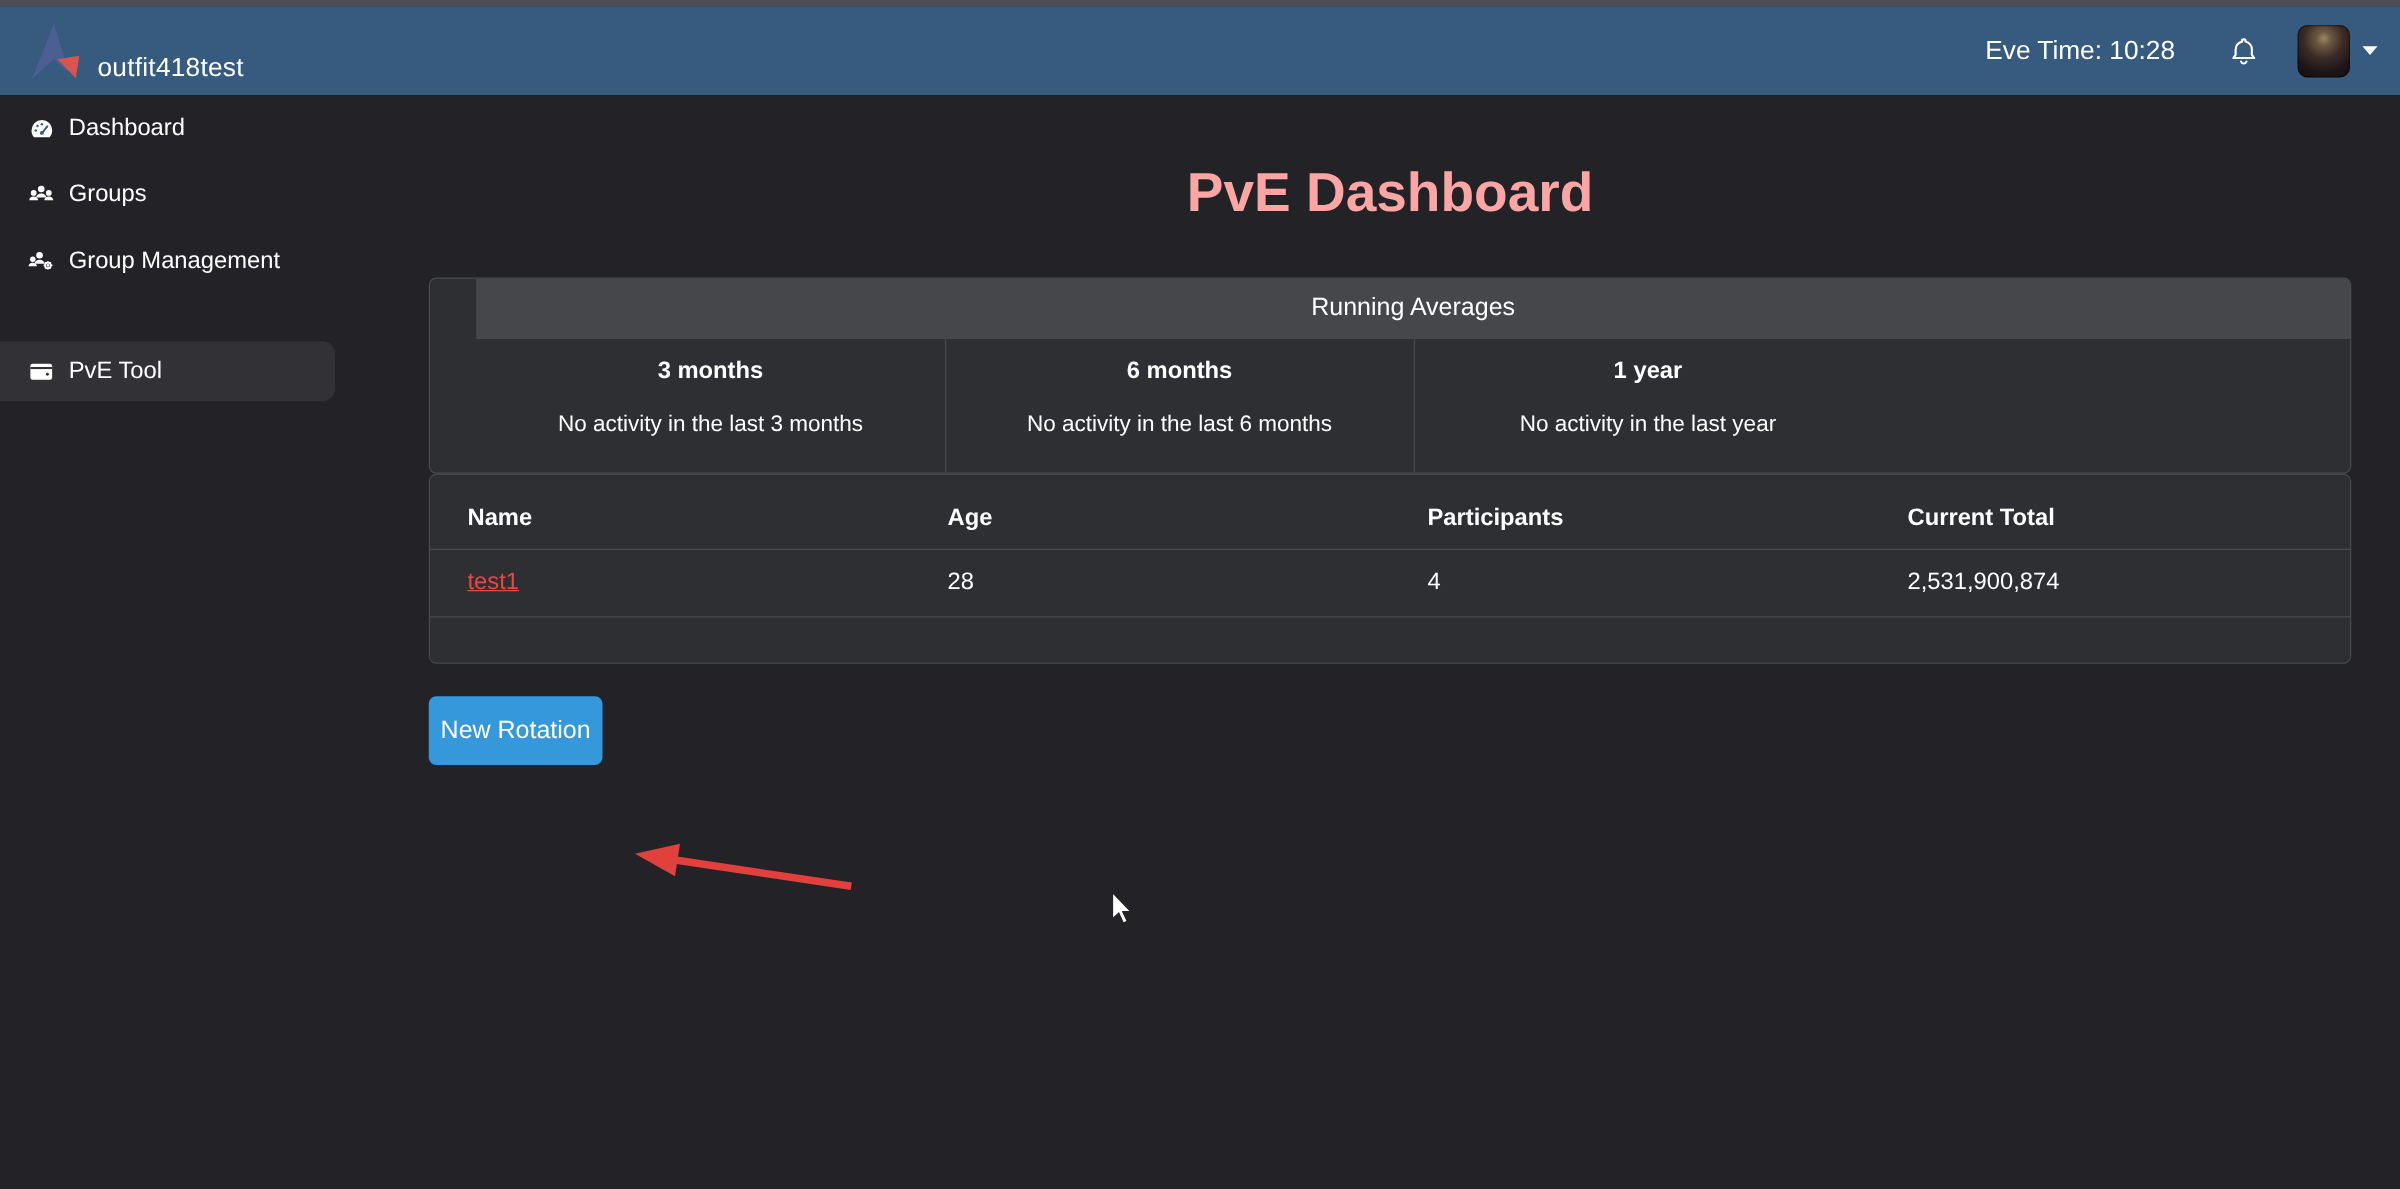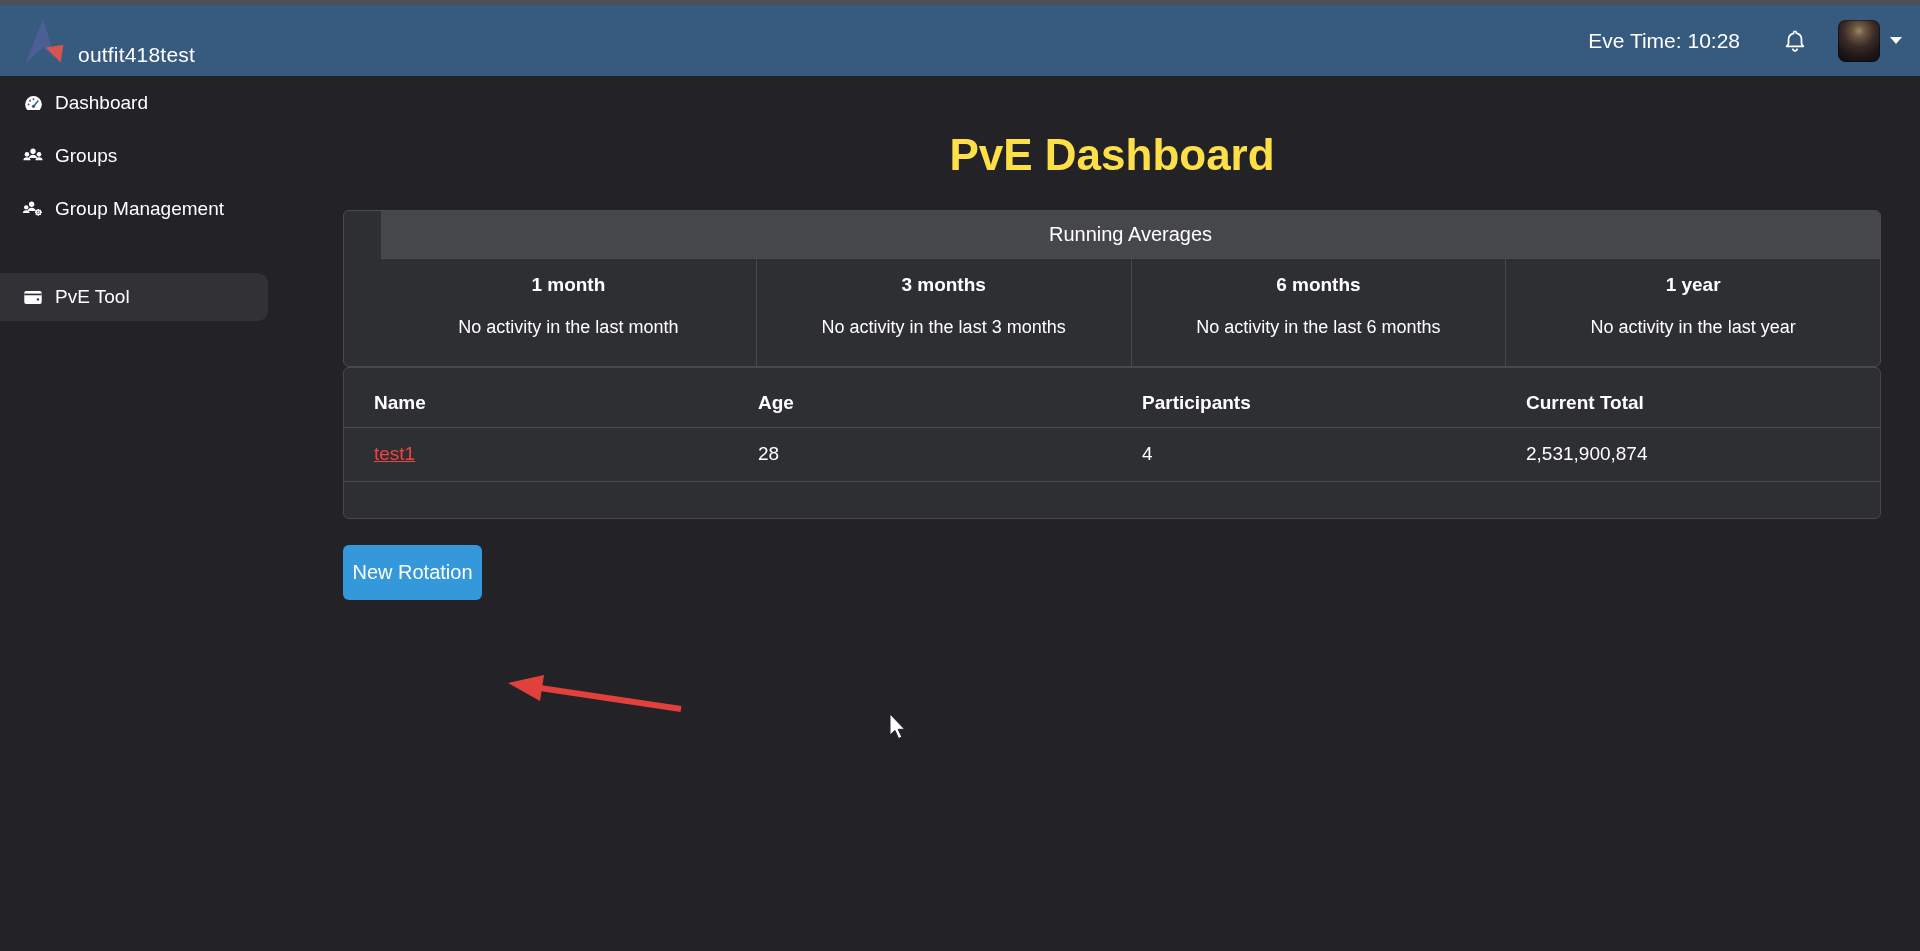--- a/index.html
+++ b/index.html
@@ -41,24 +41,24 @@
   .side-item {
     height:48px; margin-bottom:5px; display:flex; align-items:center;
     padding:0 14px 0 22px; gap:11px; font-size:19px; color:#fff; cursor:pointer;
   }
   .side-item.active { background:#313136; border-radius:0 10px 10px 0;margin-top:40px; }
   .side-icon { width:22px; display:flex; justify-content:center; flex:0 0 22px; }
 
   
   .main { position:absolute; top:76px; left:268px; right:0; bottom:0; }
   .container { width:1538px; margin-left:75px; }
-  .page-title { margin-top:54px; text-align:center; font-size:44px; font-weight:600; color:#fde047; }
+  .page-title { margin-top:54px; text-align:center; font-size:44px; font-weight:600; color:#fca5a5; }
 
   .avg-card {
-    margin-top:30px; background:#2e2f33; border:1px solid #4a4b50; border-radius:6px; overflow:hidden;padding-left:37px;
+    margin-top:42px; background:#2e2f33; border:1px solid #4a4b50; border-radius:6px; overflow:hidden;padding-left:37px;
   }
   .avg-header {
     height:48px; background:#46474b; border-bottom:1px solid #4a4b50;
     display:flex; align-items:center; justify-content:center; font-size:20px;
   }
   .avg-body { display:grid; grid-template-columns:repeat(4,1fr); height:107px; }
   .avg-col { text-align:center; padding-top:15px; }
   .avg-col + .avg-col { border-left:1px solid #47484c; }
   .avg-period { font-size:19px; font-weight:700; margin-bottom:21px; }
   .avg-status { font-size:18px; }
@@ -181,24 +181,20 @@
 
 <div class="main">
   <div class="container">
 
     <h1 class="page-title">PvE Dashboard</h1>
 
     
     <div class="avg-card">
       <div class="avg-header">Running Averages</div>
       <div class="avg-body">
-        <div class="avg-col">
-          <div class="avg-period">1 month</div>
-          <div class="avg-status">No activity in the last month</div>
-        </div>
         <div class="avg-col">
           <div class="avg-period">3 months</div>
           <div class="avg-status">No activity in the last 3 months</div>
         </div>
         <div class="avg-col">
           <div class="avg-period">6 months</div>
           <div class="avg-status">No activity in the last 6 months</div>
         </div>
         <div class="avg-col">
           <div class="avg-period">1 year</div>

